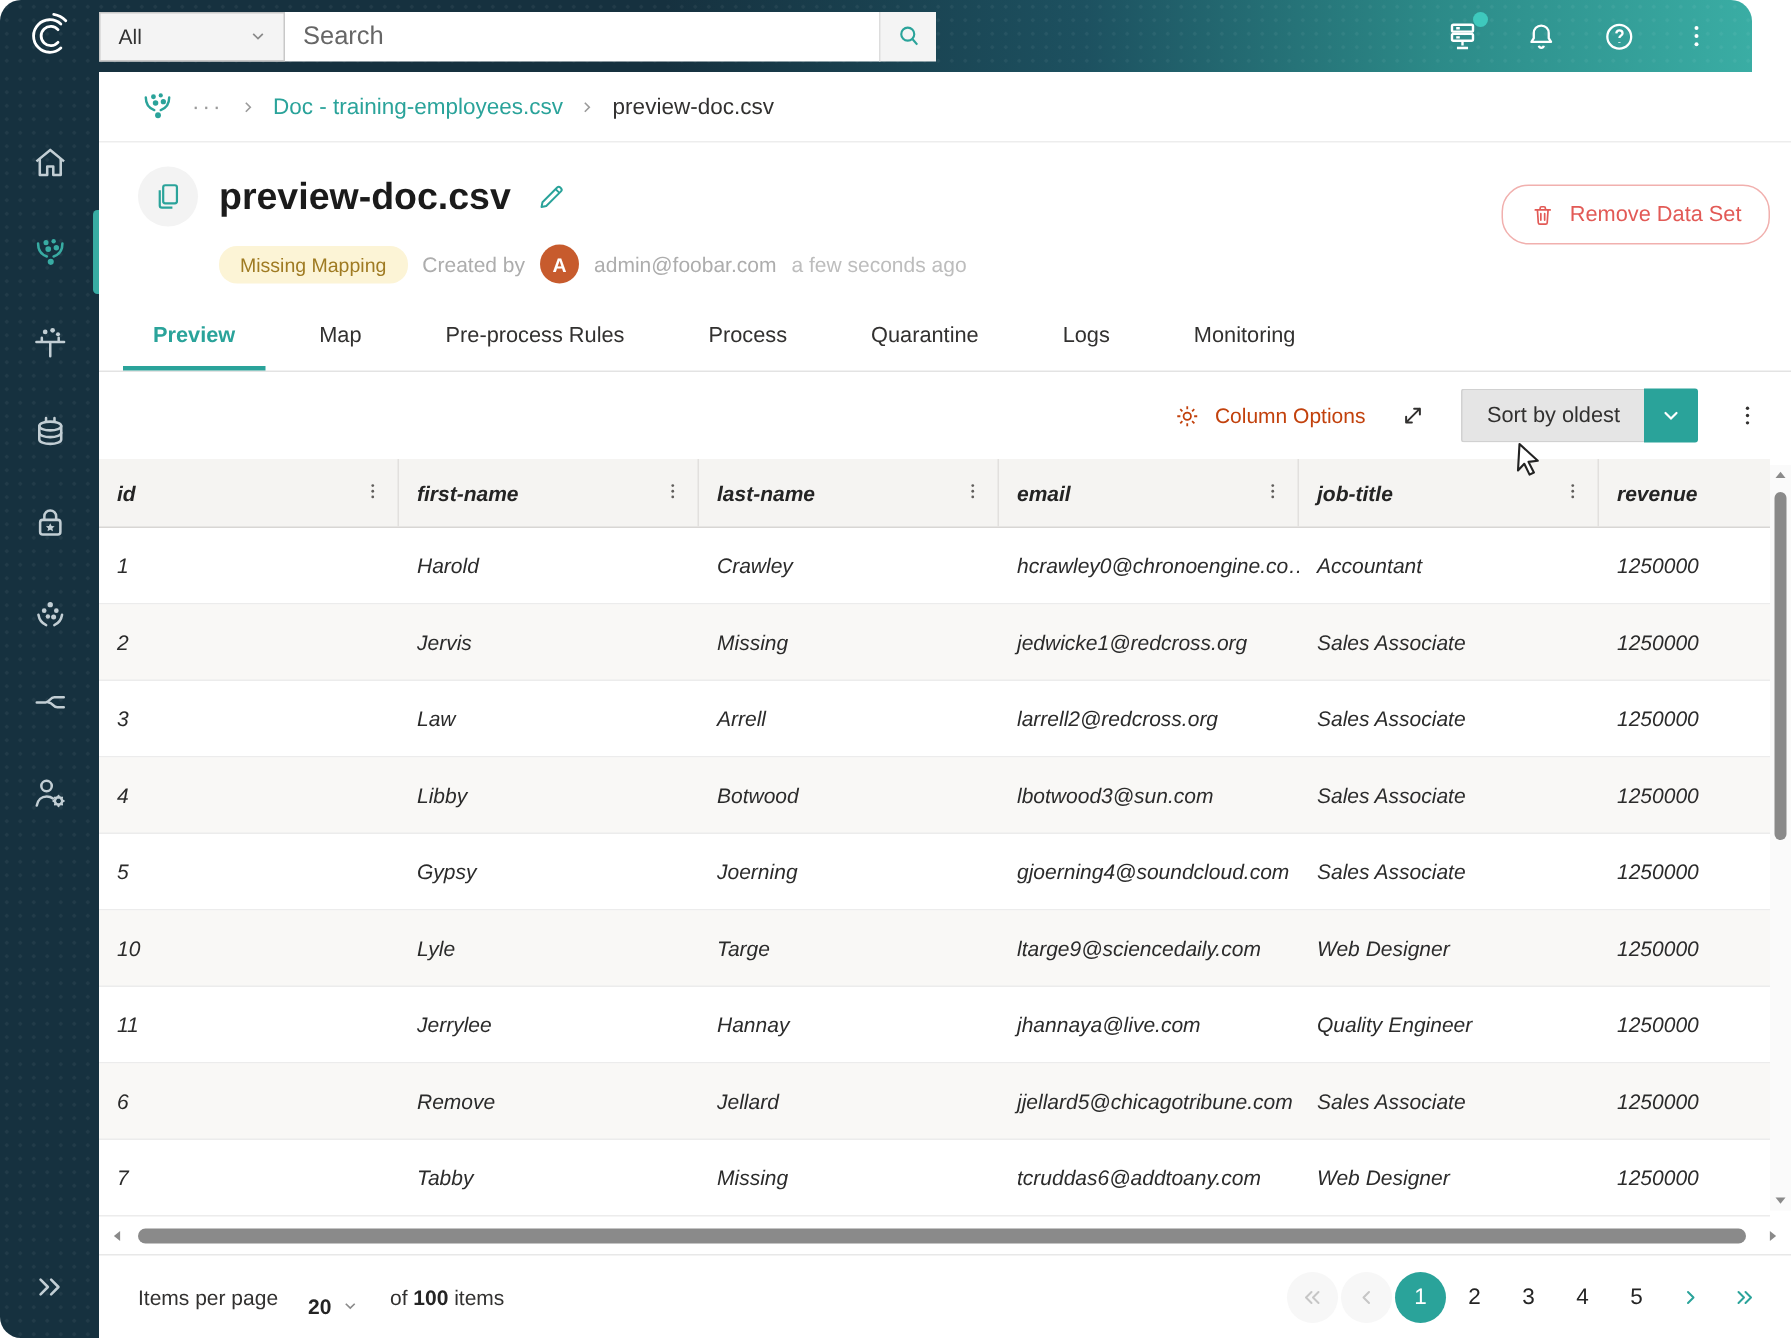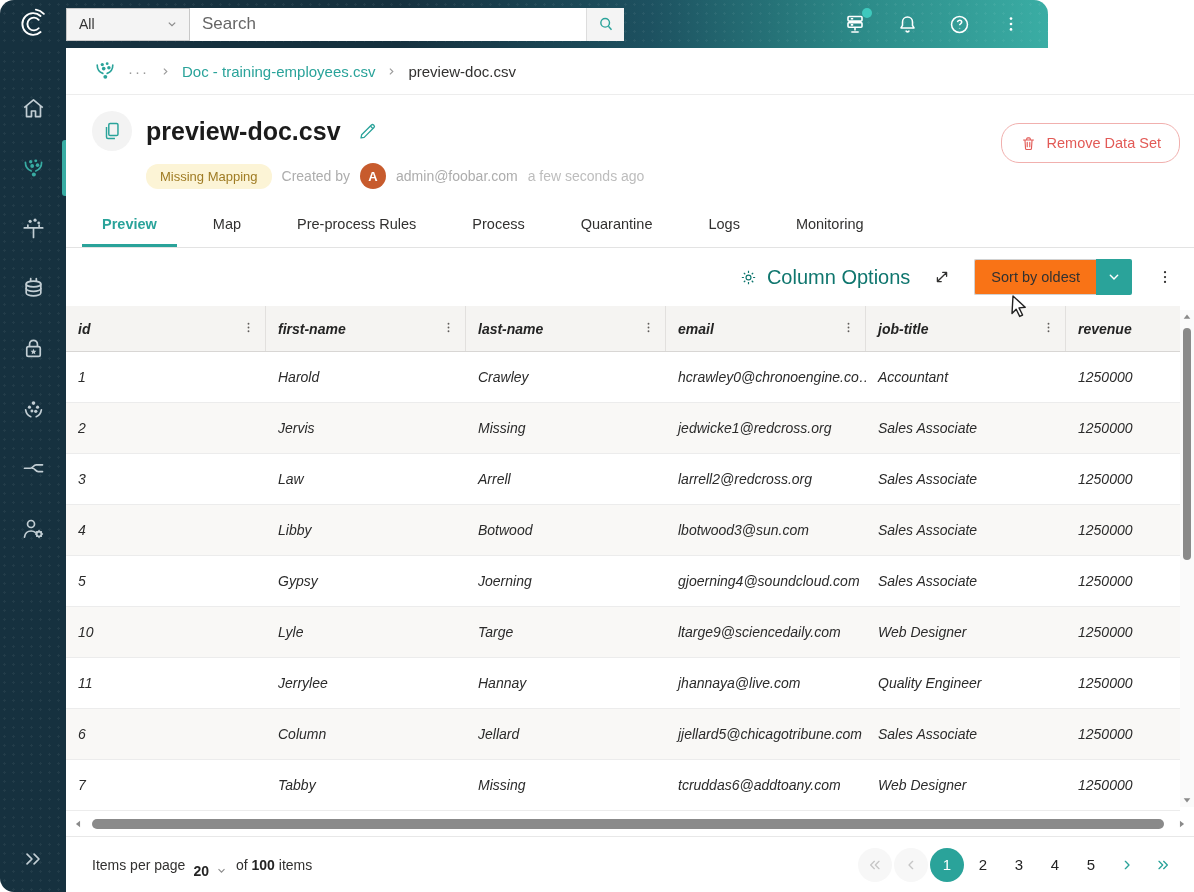--- a/index.html
+++ b/index.html
@@ -1,21 +1,21 @@
 <!DOCTYPE html>
 <html><head>
 <meta charset="utf-8">
 <style>
   * { margin:0; padding:0; box-sizing:border-box; }
   html,body { background:#e9e9e9; }
   .stage { width:1194px; height:892px; position:relative; overflow:hidden; background:#fff;
            font-family:"Liberation Sans", sans-serif; color:#242424; }
 
   
-  .topbar { position:absolute; top:0; left:0; width:1048px; height:48px;
+  .topbar { position:absolute; top:0; left:0; width:1168px; height:48px;
     background-image: radial-gradient(rgba(255,255,255,.05) 1px, transparent 1.2px),
       linear-gradient(90deg,#16313f 0%,#16313f 38%,#1d5160 62%,#2c8a88 82%,#3aada4 100%);
     background-size: 9px 9px, 100% 100%;
     border-radius:14px 14px 0 0; display:flex; align-items:center; z-index:5; }
   .logo { width:66px; display:flex; justify-content:center; align-items:center; }
   .search-group { display:flex; align-items:stretch; height:33px; margin-left:0; }
   .scope-select { width:124px; background:#f4f4f4; border:1px solid #c8c8c8; display:flex;
     align-items:center; justify-content:space-between; padding:0 10px 0 12px; font-size:14px; color:#333;
     cursor:default; }
   .scope-select svg { color:#8a8a8a; }
@@ -72,24 +72,24 @@
 
   .tabs { height:48px; border-bottom:1px solid #e3e3e3; display:flex; padding-left:8px; }
   .tab { position:relative; padding:0 28px; display:flex; align-items:center; font-size:14.5px;
     color:#323130; cursor:pointer; }
   .tab.active { color:#2aa39a; font-weight:bold; }
   .tab.active::after { content:""; position:absolute; left:8px; right:8px; bottom:0; height:3px;
     background:#2aa39a; }
 
   .toolbar { height:58px; display:flex; align-items:center; justify-content:flex-end; gap:20px;
     padding-right:16px; }
-  .col-options { display:flex; align-items:center; gap:9px; font-size:20px; color:#0f766e; cursor:pointer; }
+  .col-options { display:flex; align-items:center; gap:9px; font-size:14px; color:#c2410c; cursor:pointer; }
   .expand-arrows { color:#323130; display:flex; cursor:pointer; margin:0 2px; }
   .sort-box { display:flex; align-items:stretch; height:36px; cursor:pointer; }
-  .sort-label { border:1px solid #d1d1d1; border-right:none; border-radius:2px 0 0 2px; background:#f97316;
+  .sort-label { border:1px solid #d1d1d1; border-right:none; border-radius:2px 0 0 2px; background:#e5e5e5;
     display:flex; align-items:center; padding:0 16px; font-size:14.5px; color:#323130; min-width:112px; }
   .sort-chev { width:36px; background:#2aa39a; border-radius:0 2px 2px 0; color:#fff; display:flex;
     align-items:center; justify-content:center; }
   .kebab { color:#323130; display:flex; cursor:pointer; padding:0 4px; }
 
   
   .table-wrap { position:relative; height:505px;font-style:italic; }
   .cols { display:grid; grid-template-columns:200px 200px 200px 200px 200px 1fr; width:1114px; }
   .thead { height:46px; background:#f5f4f2; border-bottom:1px solid #d8d6d4; }
   .th { display:flex; align-items:center; justify-content:space-between; padding:0 8px 0 12px;
@@ -111,21 +111,21 @@
   .hscroll-row { height:25px; position:relative; display:flex; align-items:center; padding:0 4px; }
   .harrow { width:16px; height:16px; display:flex; align-items:center; justify-content:center;
     color:#8a8a8a; cursor:pointer; }
   .htrack { flex:1; height:14px; position:relative; }
   .hthumb { position:absolute; top:2px; left:6px; right:10px; height:10px; background:#8a8a8a;
     border-radius:5px; cursor:pointer; }
 
   
   .pagebar { height:56px; border-top:1px solid #e8e8e8; display:flex; align-items:center;
     justify-content:space-between; padding:0 14px 0 26px; }
-  .ipp { display:flex; align-items:center; gap:8px; font-size:14px; color:#323130; }
+  .ipp { display:flex; align-items:center; gap:20px; font-size:14px; color:#323130; }
   .ipp b { color:#242424; }
   .ipp-select { display:flex; align-items:center; gap:6px; cursor:pointer; font-weight:bold;margin-top:12px; }
   .ipp-select svg { color:#8a8a8a; }
   .pager { display:flex; align-items:center; gap:2px; }
   .pg { width:34px; height:34px; border-radius:50%; display:flex; align-items:center;
     justify-content:center; font-size:15px; cursor:pointer; }
   .pg.disabled { background:#f7f7f7; color:#c6c6c6; cursor:default; }
   .pg.num { color:#242424; }
   .pg.current { background:#2aa39a; color:#fff; }
   .pg.arrow { color:#2aa39a; }
@@ -472,21 +472,21 @@
           <div class="cols trow">
             <div class="td">11</div>
             <div class="td">Jerrylee</div>
             <div class="td">Hannay</div>
             <div class="td">jhannaya@live.com</div>
             <div class="td">Quality Engineer</div>
             <div class="td">1250000</div>
           </div>
           <div class="cols trow alt">
             <div class="td">6</div>
-            <div class="td">Column</div>
+            <div class="td">Remove</div>
             <div class="td">Jellard</div>
             <div class="td">jjellard5@chicagotribune.com</div>
             <div class="td">Sales Associate</div>
             <div class="td">1250000</div>
           </div>
           <div class="cols trow">
             <div class="td">7</div>
             <div class="td">Tabby</div>
             <div class="td">Missing</div>
             <div class="td">tcruddas6@addtoany.com</div>

